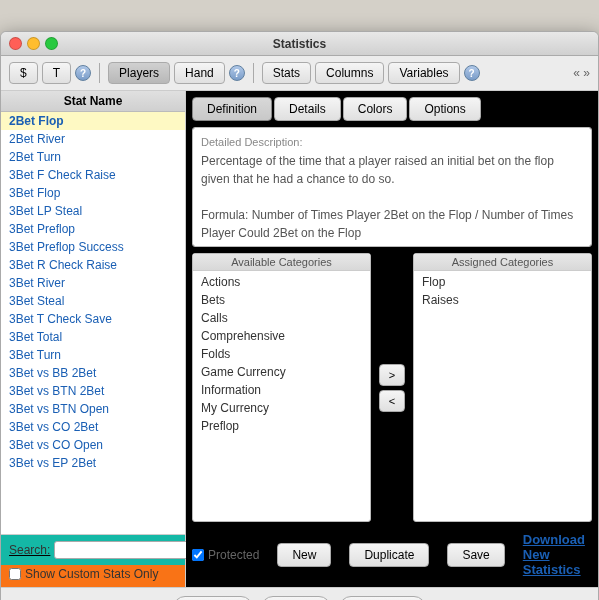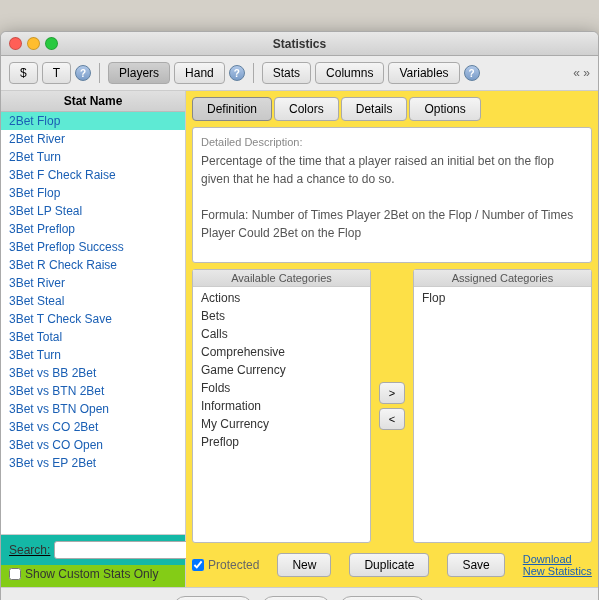--- a/index.html
+++ b/index.html
@@ -120,21 +120,21 @@
       overflow-y: auto;
       background: white;
     }
     .stat-list-item {
       padding: 2px 8px;
       cursor: pointer;
       font-size: 12px;
       color: #1a5fb4;
       white-space: nowrap;
     }
-    .stat-list-item.selected { background: #5eead4; color: #1a5fb4; }
+    .stat-list-item.selected { background: #fef9c3; color: #1a5fb4; font-weight: bold; }
     .search-area {
       padding: 6px 8px;
       border-top: 1px solid #ccc;
       background: #14b8a6;
       display: flex;
       align-items: center;
       gap: 4px;
       text-decoration: underline;
     }
     .search-label { font-size: 12px; color: #333; }
@@ -142,35 +142,35 @@
       flex: 1;
       height: 18px;
       border: 1px solid #aaa;
       border-radius: 3px;
       background: white;
       padding: 0 4px;
       font-size: 12px;
     }
     .custom-stats-row {
       padding: 2px 8px 6px;
-      background: #84cc16;
+      background: #f97316;
       display: flex;
       align-items: center;
       gap: 4px;
     }
     .checkbox-label { font-size: 12px; color: #333; display: flex; align-items: center; gap: 4px; }
     input[type=checkbox] { width: 12px; height: 12px; }
     
     .right-panel {
       flex: 1;
       display: flex;
       flex-direction: column;
       padding: 6px;
       gap: 6px;
-      background: #fde047;
+      background: #000000;
     }
     .tabs-row {
       display: flex;
       gap: 2px;
     }
     .tab-btn {
       background: linear-gradient(to bottom, #f5f5f5, #e0e0e0);
       border: 1px solid #aaa;
       border-radius: 4px;
       padding: 3px 14px;
@@ -180,21 +180,21 @@
     }
     .tab-btn.active {
       background: linear-gradient(to bottom, #d8d8d8, #c8c8c8);
       border-color: #888;
     }
     .description-box {
       background: white;
       border: 1px solid #bbb;
       border-radius: 3px;
       padding: 8px;
-      height: 136px;
+      height: 120px;
       overflow-y: auto;
     }
     .description-label {
       font-size: 11px;
       color: #888;
       margin-bottom: 4px;
     }
     .description-text {
       font-size: 12px;
       color: #555;
@@ -267,24 +267,25 @@
       background: linear-gradient(to bottom, #f5f5f5, #e0e0e0);
       border: 1px solid #aaa;
       border-radius: 4px;
       padding: 2px 14px;
       font-size: 12px;
       cursor: pointer;
       height: 24px;
     }
     .download-link {
       margin-left: auto;
-      font-size: 11px;
+      font-size: 13px;
       color: #1a5fb4;
       text-decoration: underline;
       cursor: pointer;
+      font-weight: bold;
     }
     
     .bottom-bar {
       display: flex;
       justify-content: center;
       align-items: center;
       gap: 8px;
       padding: 8px;
       border-top: 1px solid #ccc;
       background: #ececec;
@@ -381,59 +382,60 @@
           <input type="checkbox" style="">
           <span>Show Custom Stats Only</span>
         </label>
       </div>
     </div>
 
     <div class="right-panel">
 
       <div class="tabs-row">
         <button class="tab-btn active">Definition</button>
+        <button class="tab-btn">Details</button>
         <button class="tab-btn">Colors</button>
-        <button class="tab-btn">Details</button>
         <button class="tab-btn">Options</button>
       </div>
 
       <div class="description-box">
         <div class="description-label">Detailed Description:</div>
         <div class="description-text">
           <span>Percentage of the time that a player raised an initial bet on the flop given that he had a chance to do so.</span>
           <br><br>
           <span>Formula: Number of Times Player 2Bet on the Flop / Number of Times Player Could 2Bet on the Flop</span>
         </div>
       </div>
 
       <div class="categories-row">
         <div class="category-panel">
           <div class="category-header">Available Categories</div>
           <div class="category-list">
             <div class="category-item">Actions</div>
             <div class="category-item">Bets</div>
             <div class="category-item">Calls</div>
             <div class="category-item">Comprehensive</div>
+            <div class="category-item">Folds</div>
             <div class="category-item">Game Currency</div>
-            <div class="category-item">Folds</div>
             <div class="category-item">Information</div>
             <div class="category-item">My Currency</div>
             <div class="category-item">Preflop</div>
           </div>
         </div>
 
         <div class="transfer-btns">
           <button class="transfer-btn">&gt;</button>
           <button class="transfer-btn">&lt;</button>
         </div>
 
         <div class="category-panel">
           <div class="category-header">Assigned Categories</div>
           <div class="category-list">
             <div class="category-item">Flop</div>
+            <div class="category-item">Raises</div>
           </div>
         </div>
       </div>
 
       <div class="actions-row">
         <div class="protected-check">
           <input type="checkbox" checked="" style="">
           <span>Protected</span>
         </div>
         <button class="action-btn">New</button>

